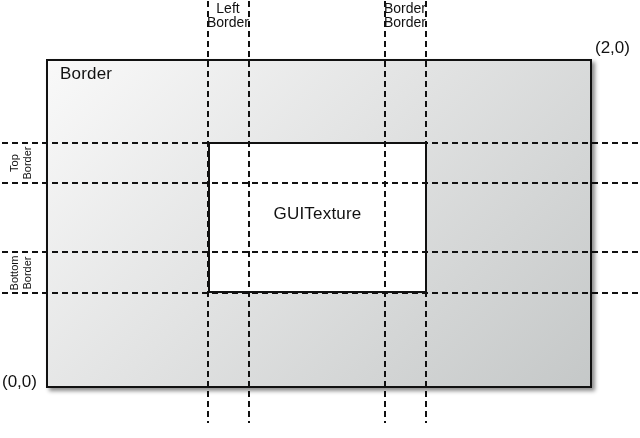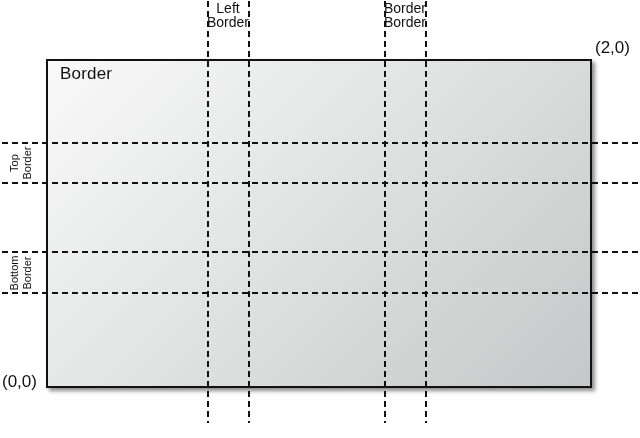--- a/index.html
+++ b/index.html
@@ -113,20 +113,23 @@
 </style>
 </head>
 <body>
 
 <div class="canvas">
 
   <div class="screen">
     <span class="screen-label">Border</span>
   </div>
 
+  <div class="guitexture">
+    <span class="guitexture-label">GUITexture</span>
+  </div>
 
   <div class="vline vl-1"></div>
   <div class="vline vl-2"></div>
   <div class="vline vl-3"></div>
   <div class="vline vl-4"></div>
 
   <div class="hline hl-1"></div>
   <div class="hline hl-2"></div>
   <div class="hline hl-3"></div>
   <div class="hline hl-4"></div>

